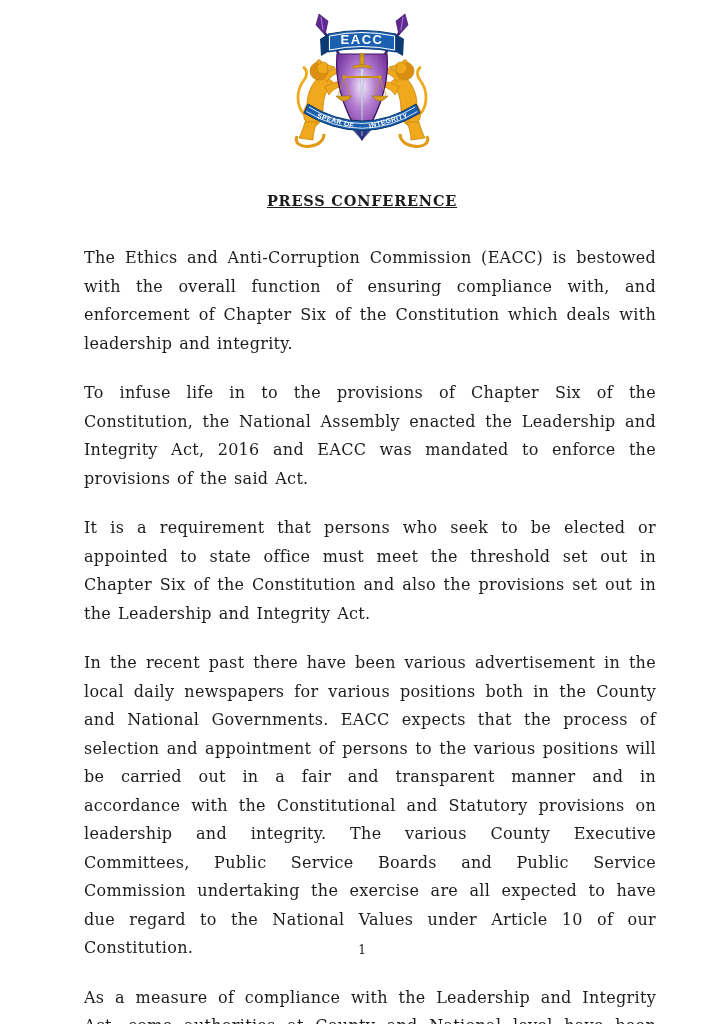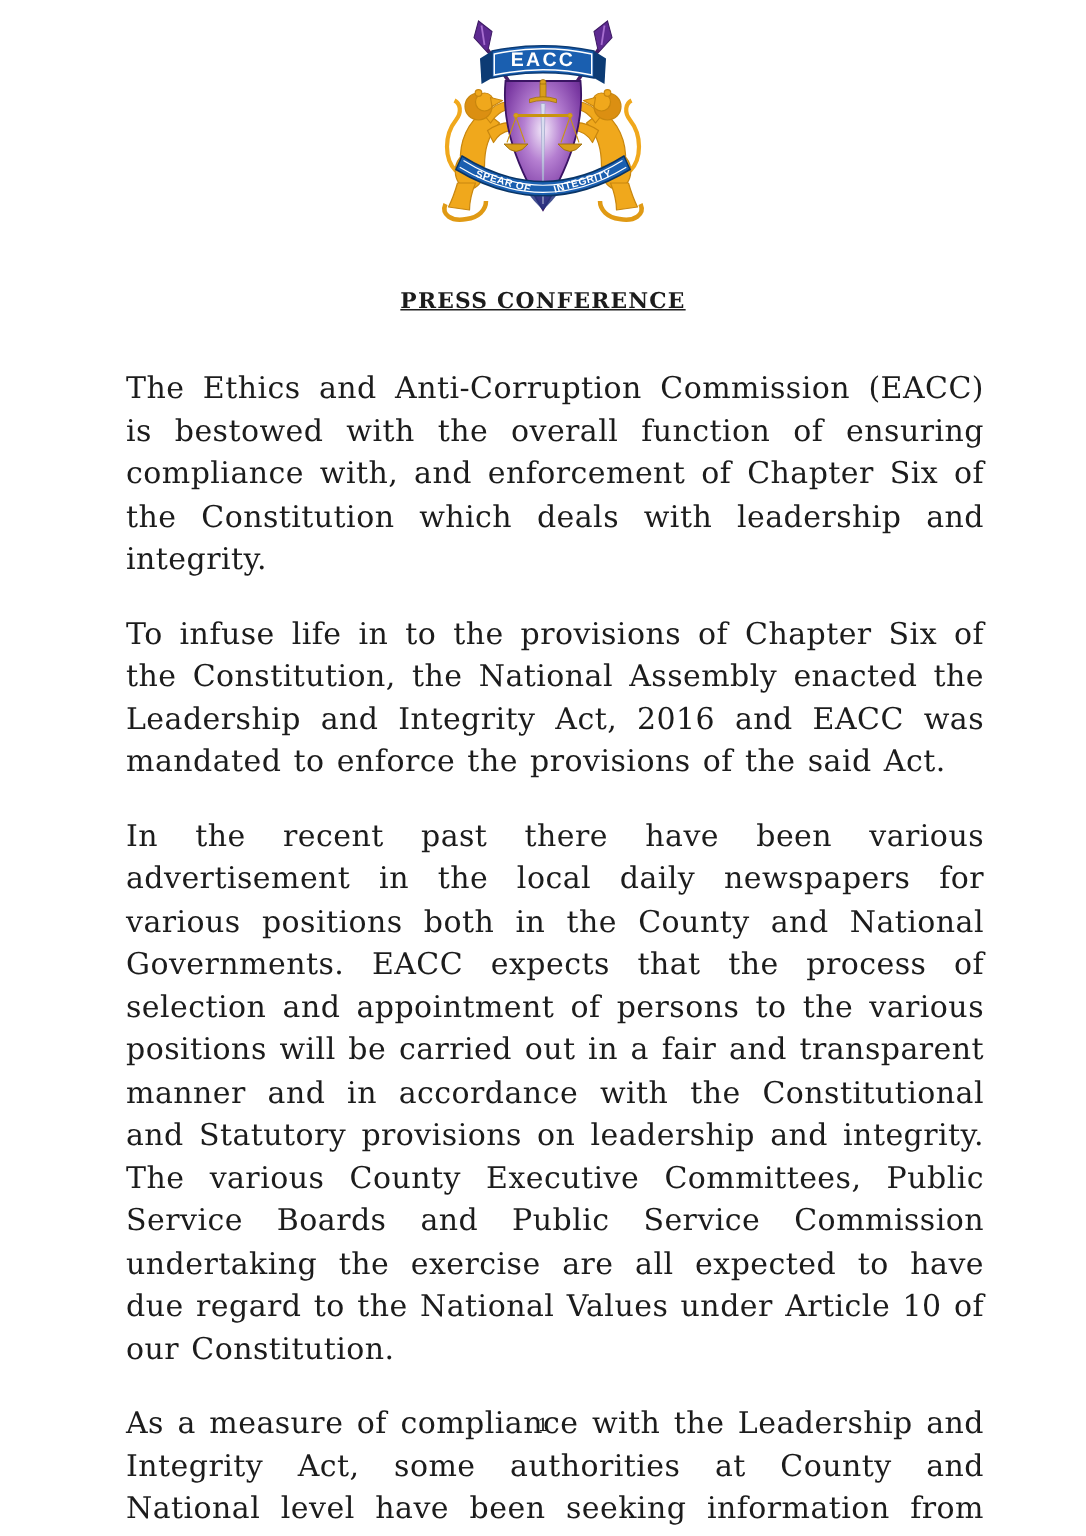--- a/index.html
+++ b/index.html
@@ -30,21 +30,21 @@
     text-decoration:underline;
     font-family:"DejaVu Serif", serif;
   }
   .content{
     position:absolute;
     top:244px;left:84px;
     width:572px;
   }
   .content p{
     margin:0 0 21px 0;
-    font-size:20px;
+    font-size:16px;
     line-height:28.5px;
     text-align:justify;
     word-spacing:1.5px;
     letter-spacing:0.3px;
   }
   .page-number{
     position:absolute;
     top:943px;left:0;right:0;
     text-align:center;
     font-size:12px;
@@ -143,19 +143,20 @@
         <text class="banner-text" x="70" y="30" font-size="13" text-anchor="middle" letter-spacing="1.5">EACC</text>
       </g>
     </svg>
   </div>
 
   <h1 class="title">PRESS CONFERENCE</h1>
 
   <div class="content">
     <p>The Ethics and Anti-Corruption Commission (EACC) is bestowed with the overall function of ensuring compliance with, and enforcement of Chapter Six of the Constitution which deals with leadership and integrity.</p>
     <p>To infuse life in to the provisions of Chapter Six of the Constitution, the National Assembly enacted the Leadership and Integrity Act, 2016 and EACC was mandated to enforce the provisions of the said Act.</p>
+    <p>It is a requirement that persons who seek to be elected or appointed to state office must meet the threshold set out in Chapter Six of the Constitution and also the provisions set out in the Leadership and Integrity Act.</p>
     <p>In the recent past there have been various advertisement in the local daily newspapers for various positions both in the County and National Governments. EACC expects that the process of selection and appointment of persons to the various positions will be carried out in a fair and transparent manner and in accordance with the Constitutional and Statutory provisions on leadership and integrity. The various County Executive Committees, Public Service Boards and Public Service Commission undertaking the exercise are all expected to have due regard to the National Values under Article 10 of our Constitution.</p>
     <p>As a measure of compliance with the Leadership and Integrity Act, some authorities at County and National level have been seeking information from EACC on the persons who may have applied for various positions. The</p>
   </div>
 
   <div class="page-number">1</div>
 
 </div>
 
 </body></html>

